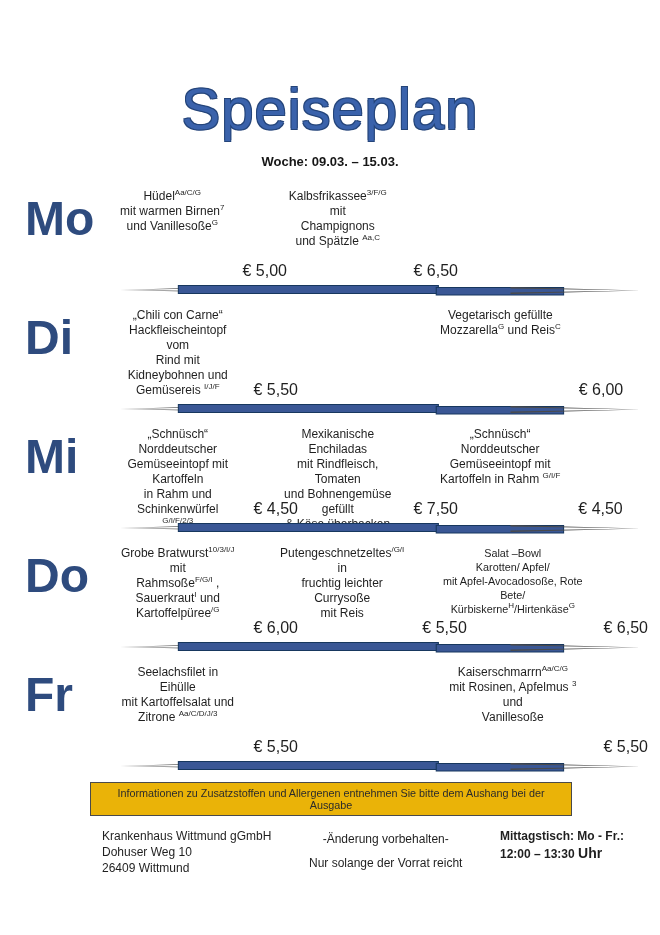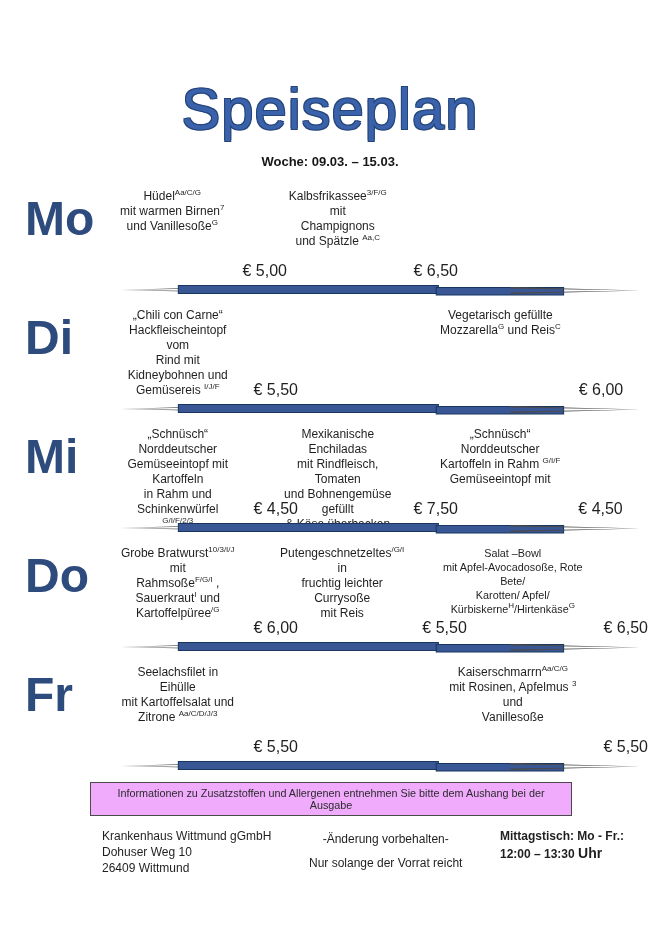--- a/index.html
+++ b/index.html
@@ -34,21 +34,21 @@
   .meal-line sup{font-size:8px;line-height:0;}
   .meal-price{
     margin-top:auto;font-size:16px;text-align:center;
     transform:translateX(18px);padding-bottom:1px;white-space:nowrap;
   }
   .divider{margin:1px 20px 8px 120px;height:16px;}
   .divider svg{display:block;width:100%;height:16px;}
   .info-box{
     width:464px;margin:2px 0 0 90px;border:1px solid #4a4a4a;
     padding:4px 8px;font-size:10.8px;text-align:center;color:#2b2b2b;
-    background:#f0abfc;
+    background:#eab308;
   }
   .footer{display:flex;justify-content:space-between;padding:12px 36px 0 55px;margin-left:47px;}
   .footer-address{font-size:12px;line-height:16px;}
   .footer-center{font-size:12px;text-align:center;padding-top:4px;}
   .footer-center .line2{margin-top:10px;}
   .footer-right{font-size:12px;font-weight:bold;line-height:17px;white-space:nowrap;}
   .footer-right .uhr{font-size:14px;}
 </style>
 </head>
 <body>
@@ -142,22 +142,22 @@
               <div class="meal-line">mit Rindfleisch, Tomaten</div>
               <div class="meal-line">und Bohnengemüse gefüllt</div>
               <div class="meal-line">&amp; Käse überbacken</div>
             </div>
             <div class="meal-price">€ 7,50</div>
           </div>
           <div class="meal-col col3">
             <div class="meal-text">
               <div class="meal-line">„Schnüsch“</div>
               <div class="meal-line">Norddeutscher</div>
+              <div class="meal-line">Gemüseeintopf mit</div>
               <div class="meal-line">Kartoffeln in Rahm <sup>G/I/F</sup></div>
-              <div class="meal-line">Gemüseeintopf mit</div>
             </div>
             <div class="meal-price">€ 4,50</div>
           </div>
         </div>
       </div>
       <div class="divider">
   <svg viewBox="0 0 490 16" preserveAspectRatio="none" aria-hidden="true">
     <polygon points="0,8 125,4 125,5.5" fill="#4a4a4a"></polygon>
     <polygon points="0,8 125,9.5 125,11" fill="#4a4a4a"></polygon>
     <rect x="55" y="3.5" width="245" height="8" fill="#3a5795" stroke="#17375e" stroke-width="1"></rect>
@@ -181,22 +181,22 @@
             <div class="meal-text">
               <div class="meal-line">Putengeschnetzeltes<sup>/G/I</sup>  in</div>
               <div class="meal-line">fruchtig leichter Currysoße</div>
               <div class="meal-line">mit Reis</div>
             </div>
             <div class="meal-price">€ 5,50</div>
           </div>
           <div class="meal-col col3">
             <div class="meal-text small">
               <div class="meal-line">Salat –Bowl</div>
+              <div class="meal-line">Karotten/ Apfel/</div>
               <div class="meal-line">mit Apfel-Avocadosoße, Rote Bete/</div>
-              <div class="meal-line">Karotten/ Apfel/</div>
               <div class="meal-line">Kürbiskerne<sup>H</sup>/Hirtenkäse<sup>G</sup></div>
             </div>
             <div class="meal-price">€ 6,50</div>
           </div>
         </div>
       </div>
       <div class="divider">
   <svg viewBox="0 0 490 16" preserveAspectRatio="none" aria-hidden="true">
     <polygon points="0,8 125,4 125,5.5" fill="#4a4a4a"></polygon>
     <polygon points="0,8 125,9.5 125,11" fill="#4a4a4a"></polygon>

